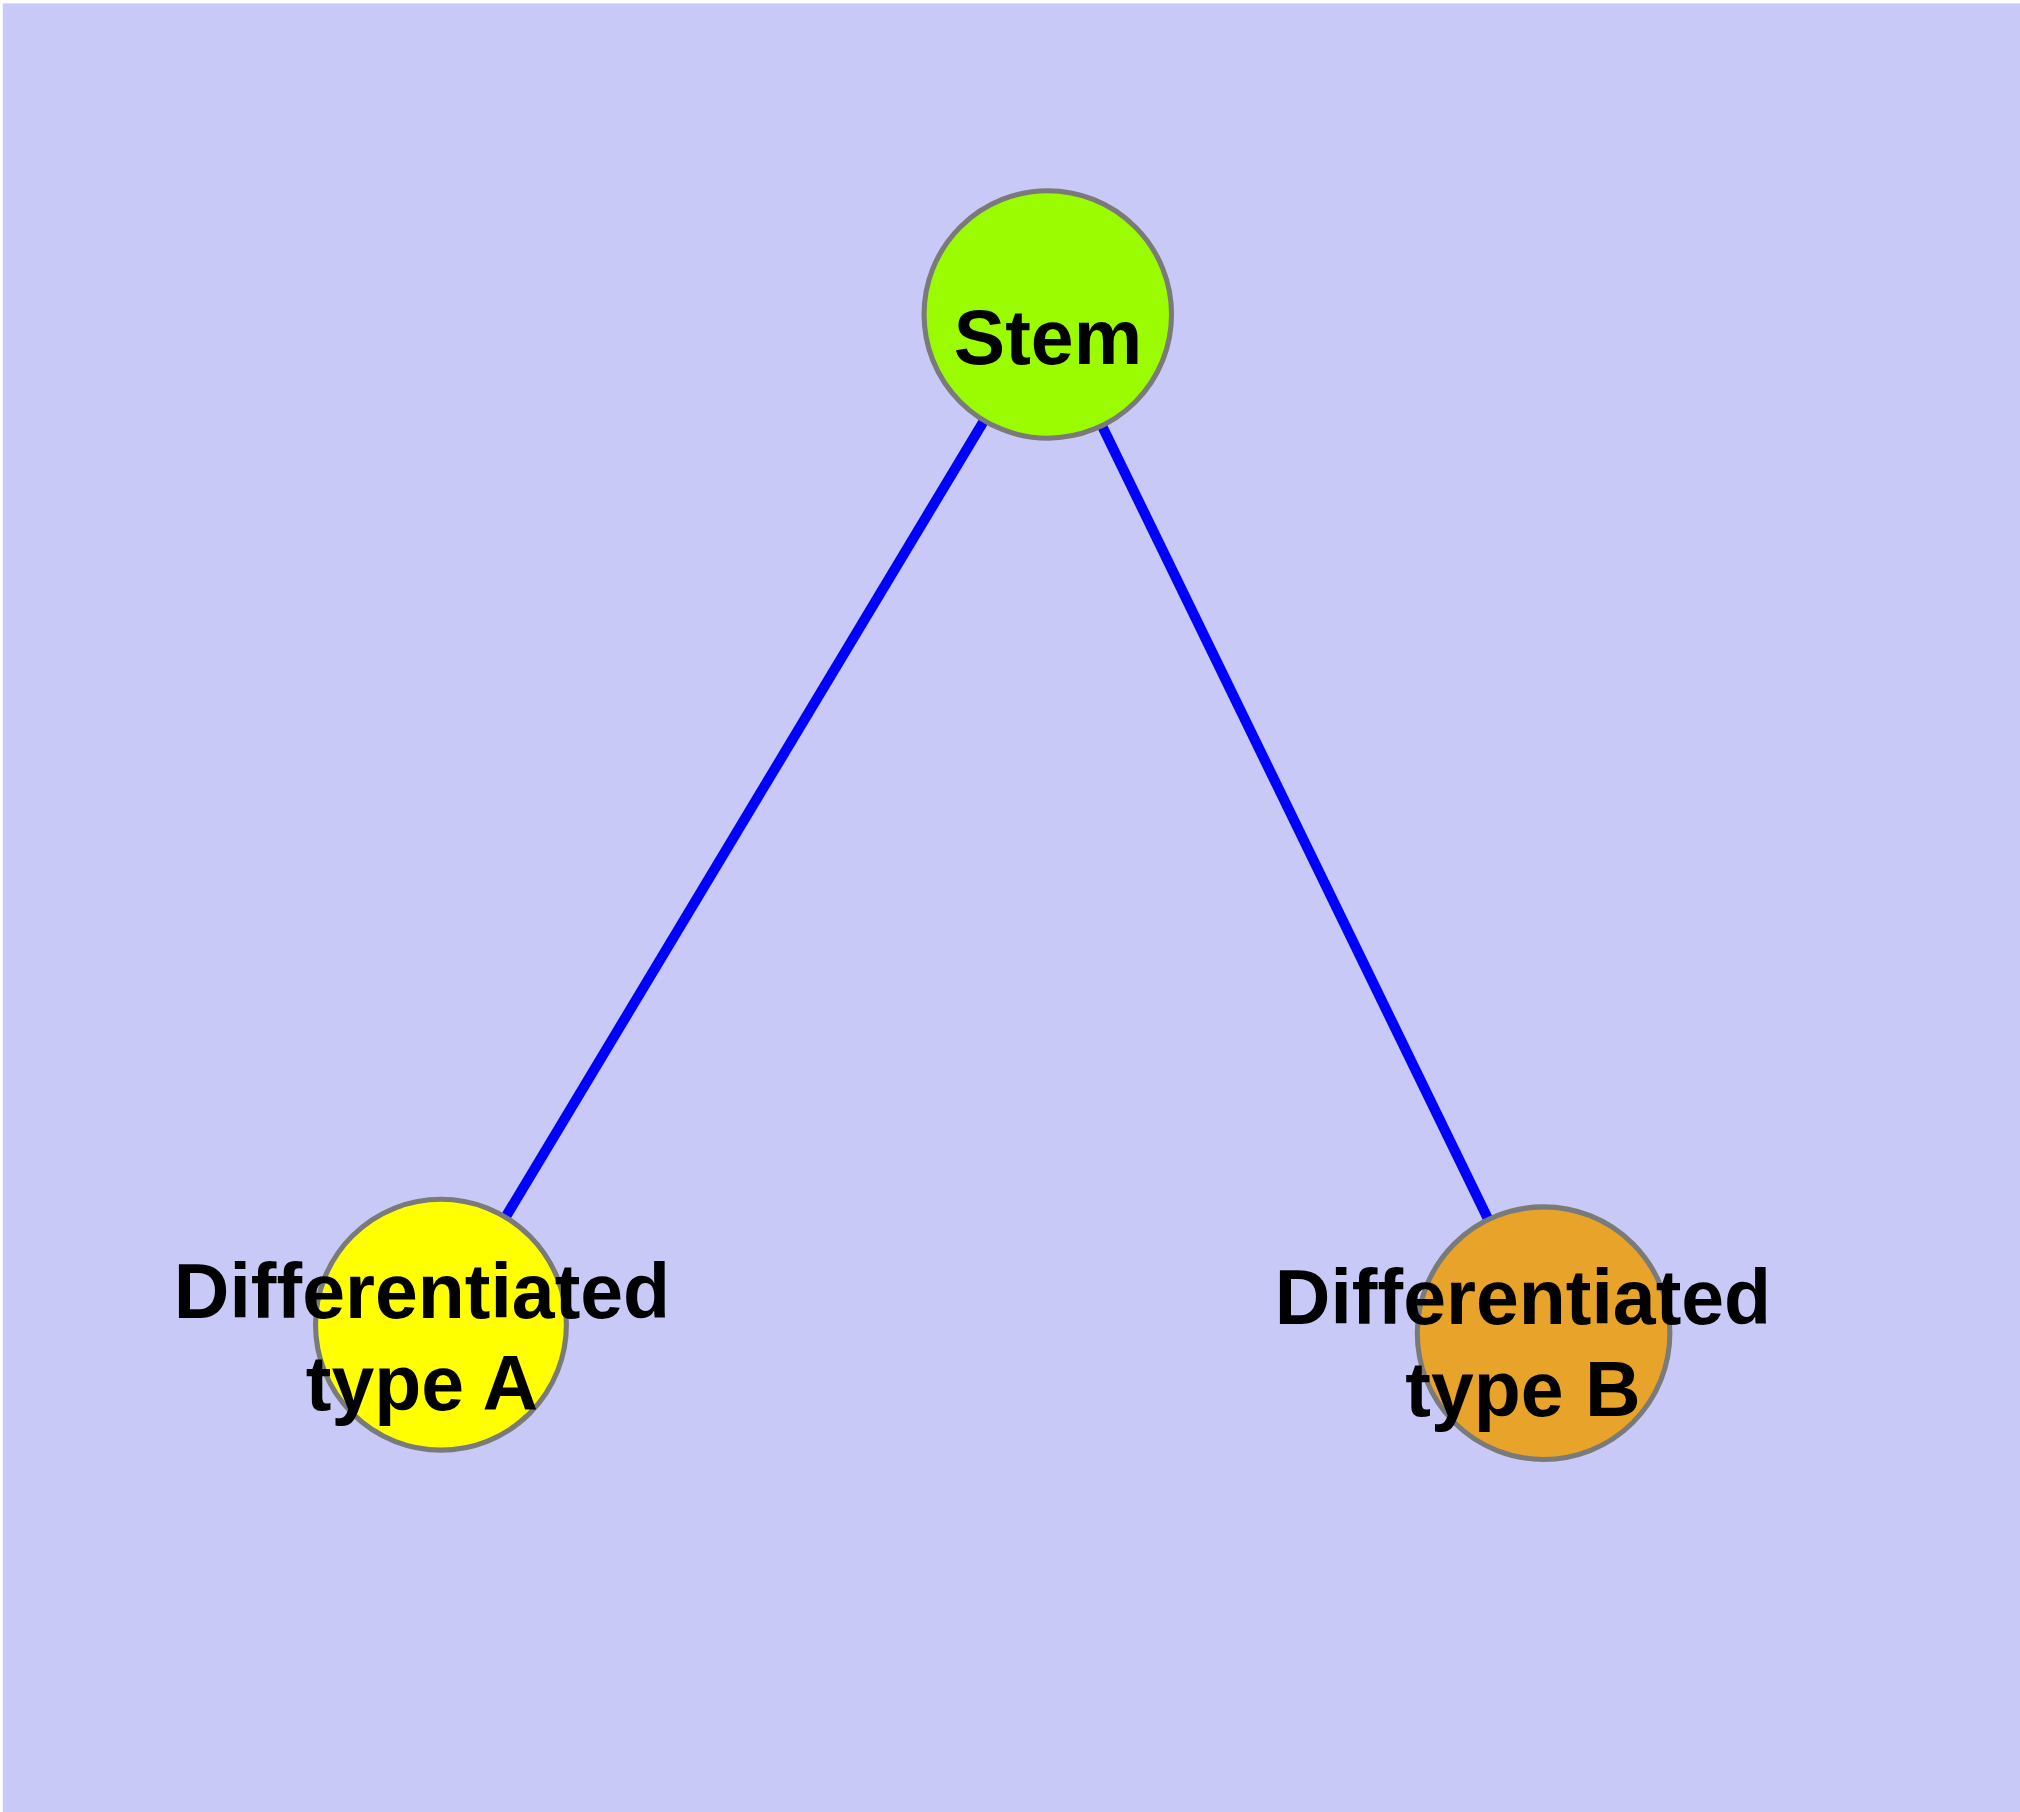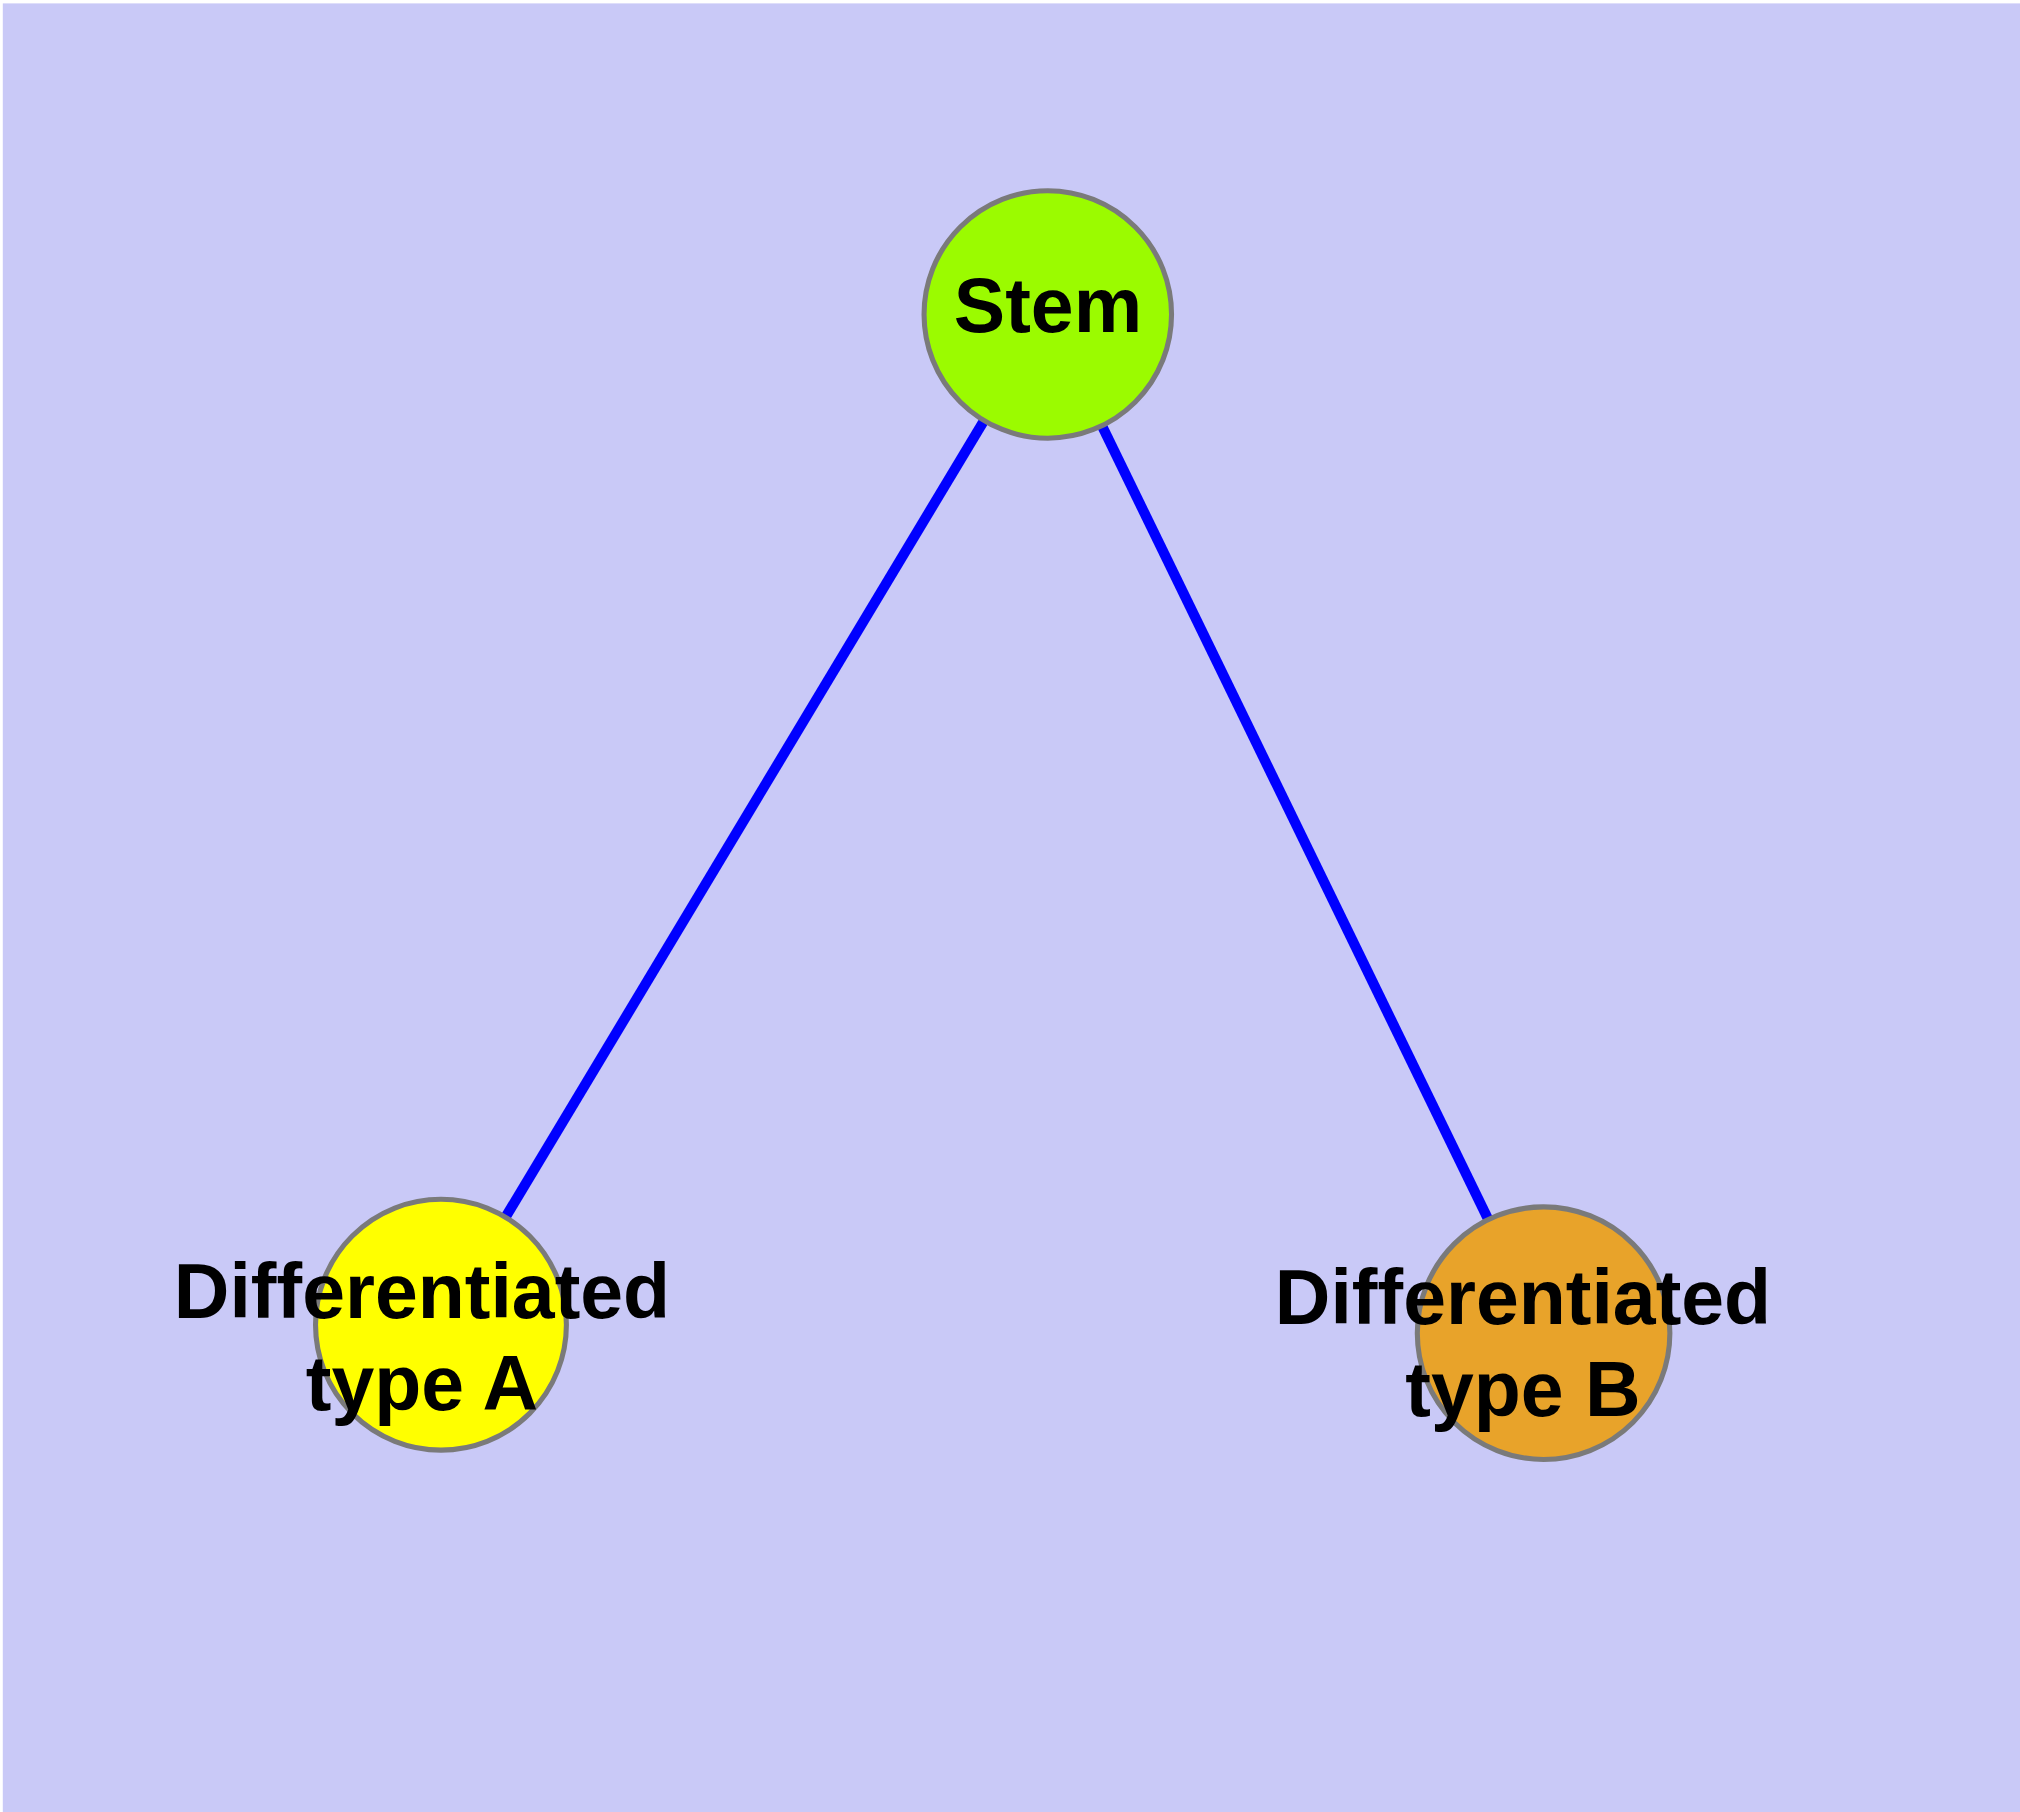--- a/index.html
+++ b/index.html
@@ -45,21 +45,21 @@
     <rect x="3" y="4" width="2381" height="2134" fill="#C9C9F7"></rect>
 
     <line x1="1236" y1="371" x2="520" y2="1563" stroke-width="12" stroke="#0000FF"></line>
     <line x1="1236" y1="371" x2="1821" y2="1573" stroke-width="12" stroke="#0000FF"></line>
 
     <circle cx="1236" cy="371" r="146" stroke-width="6" fill="#9BFB00" stroke="#7A7A7A"></circle>
     <circle cx="520" cy="1563" r="148" stroke-width="6" fill="#FFFF00" stroke="#7A7A7A"></circle>
     <circle cx="1821" cy="1573" r="149" stroke-width="6" fill="#E8A32A" stroke="#7A7A7A"></circle>
   </svg>
 
-  <div class="node-label" style="left:1048px; top:305px;">Stem</div>
+  <div class="node-label" style="left:1048px; top:337px;">Stem</div>
 
   <div class="node-label" style="left:422px; top:1337px;">Differentiated
 type A</div>
 
   <div class="node-label" style="left:1523px; top:1343px;">Differentiated
 type B</div>
 
 </div>
 
 

